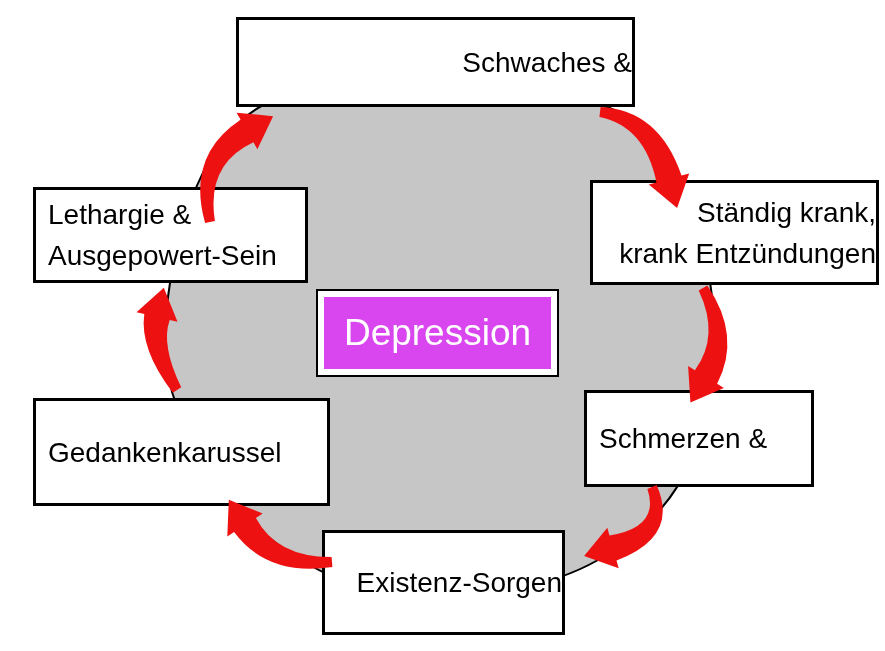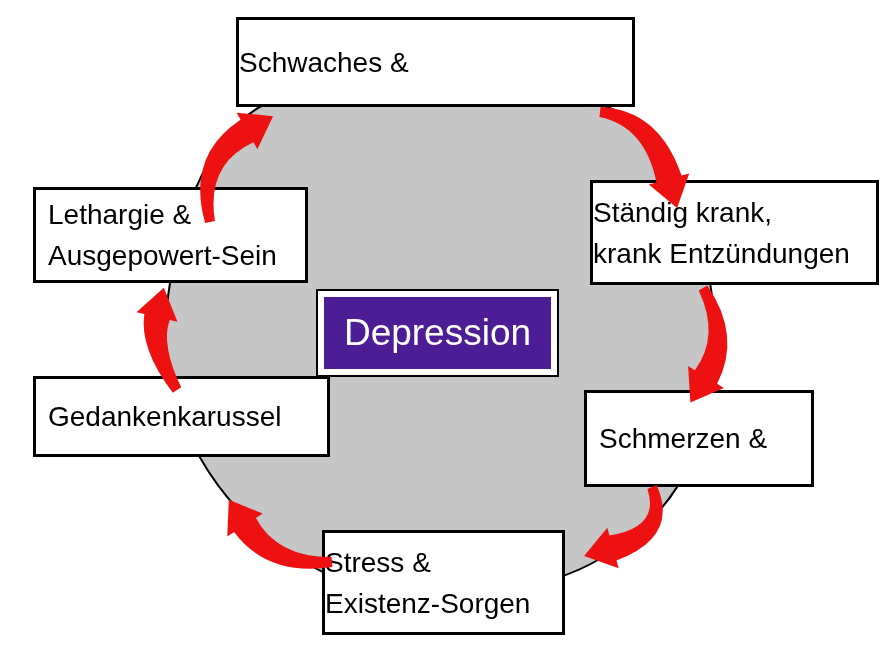--- a/index.html
+++ b/index.html
@@ -4,28 +4,28 @@
 <style>
   html,body{margin:0;padding:0;background:#fff;}
   body{width:885px;height:651px;position:relative;overflow:hidden;
        font-family:"Liberation Sans",sans-serif;}
   .layer{position:absolute;left:0;top:0;width:885px;height:651px;}
   #arrow-layer{pointer-events:none;z-index:3;}
   #blob-layer{z-index:0;}
   .node{position:absolute;z-index:2;background:#ffffff;border:3px solid #000;
         box-sizing:border-box;display:flex;flex-direction:column;justify-content:center;
         font-size:28px;line-height:41px;color:#000;}
-  .node.centered{align-items:flex-start;text-align:center;}
+  .node.centered{align-items:flex-end;text-align:center;}
   .node.leftal{align-items:flex-start;text-align:left;padding-left:12px;}
   .node .line{display:block;white-space:nowrap;}
   #box-immunsystem{left:236px;top:17px;width:399px;height:90px;}
   #box-krank{left:590px;top:180px;width:289px;height:105px;}
   #box-schmerzen{left:584px;top:390px;width:230px;height:97px;}
   #box-stress{left:322px;top:530px;width:243px;height:105px;}
-  #box-schlaf{left:33px;top:376px;width:297px;height:81px;}
+  #box-schlaf{left:33px;top:398px;width:297px;height:108px;}
   #box-lethargie{left:33px;top:187px;width:275px;height:96px;}
   #center-box{position:absolute;z-index:2;left:318px;top:291px;width:239px;height:84px;
         box-sizing:border-box;background:#000;border:6px solid #fff;
         box-shadow:0 0 0 2px #000;display:flex;align-items:center;justify-content:center;
         color:#fff;font-size:37px;}
 </style>
 </head>
 <body>
 
 <svg id="blob-layer" class="layer" viewBox="0 0 885 651">
@@ -48,34 +48,33 @@
 <div class="node centered" id="box-krank">
   <span class="line">Ständig krank,</span>
   <span class="line">krank Entzündungen</span>
 </div>
 
 <div class="node leftal" id="box-schmerzen">
   <span class="line">Schmerzen &amp;</span>
 </div>
 
 <div class="node centered" id="box-stress">
-  <span class="line">Stress &amp;</span>
   <span class="line">Existenz-Sorgen</span>
 </div>
 
 <div class="node leftal" id="box-schlaf">
   <span class="line">Gedankenkarussel</span>
 </div>
 
 <div class="node leftal" id="box-lethargie">
   <span class="line">Lethargie &amp;</span>
   <span class="line">Ausgepowert-Sein</span>
 </div>
 
-<div id="center-box" style="background: #4c1d95; color: rgb(255, 255, 255); align-items: center;">
+<div id="center-box" style="background: #d946ef; color: rgb(255, 255, 255); align-items: center;">
   <span>Depression</span>
 </div>
 
 <svg id="arrow-layer" class="layer" viewBox="0 0 885 651">
     <path d="M 214.9 220.9 Q 205.9 164.4 253.4 142.3 L 257.4 149.3 L 273.1 116.2 L 236.6 112.7 L 240.6 119.7 Q 186.1 155.6 205.1 223.1 Z" fill="#ee1111"></path>
     <path d="M 599.4 117.0 Q 645.0 126.2 656.5 182.5 L 648.8 184.6 L 677.1 207.9 L 689.2 173.4 L 681.5 175.5 Q 659.0 109.8 600.6 107.0 Z" fill="#ee1111"></path>
     <path d="M 698.7 290.5 Q 720.2 335.9 694.9 370.2 L 688.1 366.1 L 690.4 402.6 L 723.9 387.9 L 717.1 383.8 Q 741.8 336.1 707.3 285.5 Z" fill="#ee1111"></path>
     <path d="M 647.4 488.9 Q 660.3 527.2 609.5 535.5 L 607.3 527.8 L 584.1 556.1 L 618.7 568.2 L 616.5 560.5 Q 679.7 536.8 656.6 485.1 Z" fill="#ee1111"></path>
     <path d="M 331.6 557.0 Q 276.8 557.3 255.9 518.0 L 262.7 513.6 L 228.8 499.8 L 227.3 536.4 L 234.1 532.0 Q 267.2 576.7 332.4 567.0 Z" fill="#ee1111"></path>
     <path d="M 181.2 387.3 Q 160.7 345.2 169.7 320.0 L 177.5 321.8 L 163.8 287.8 L 136.5 312.2 L 144.3 314.0 Q 139.3 348.8 172.8 392.7 Z" fill="#ee1111"></path>

